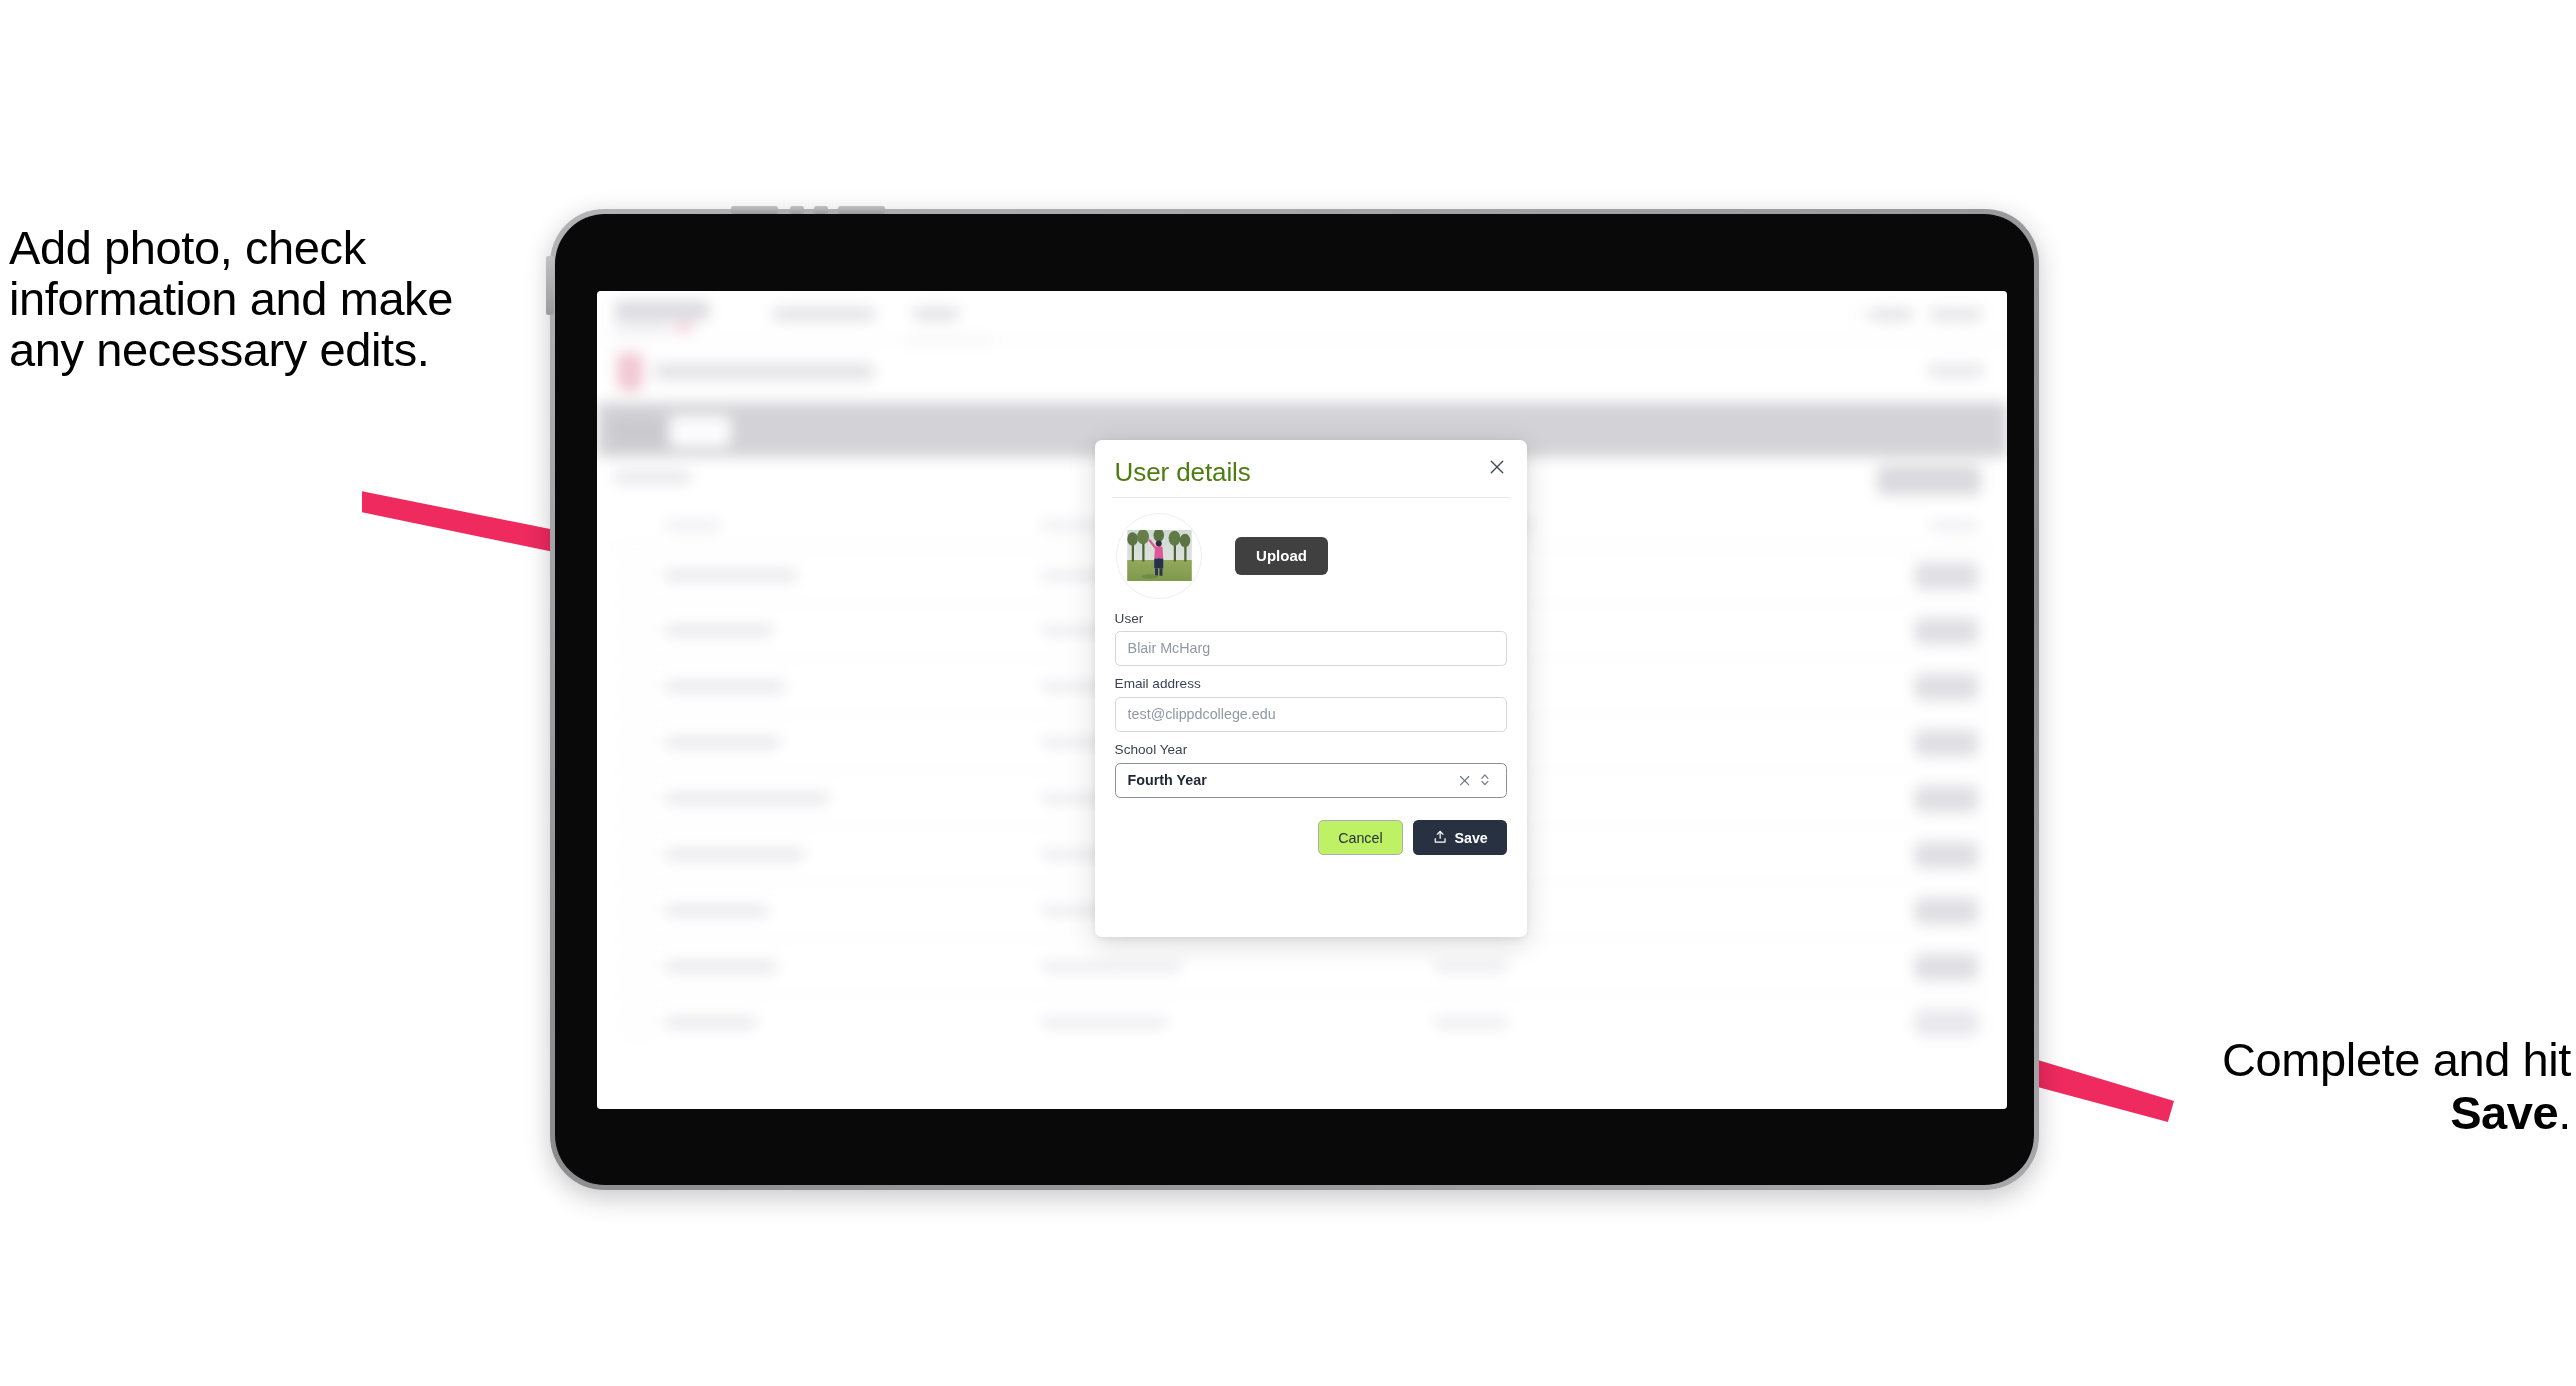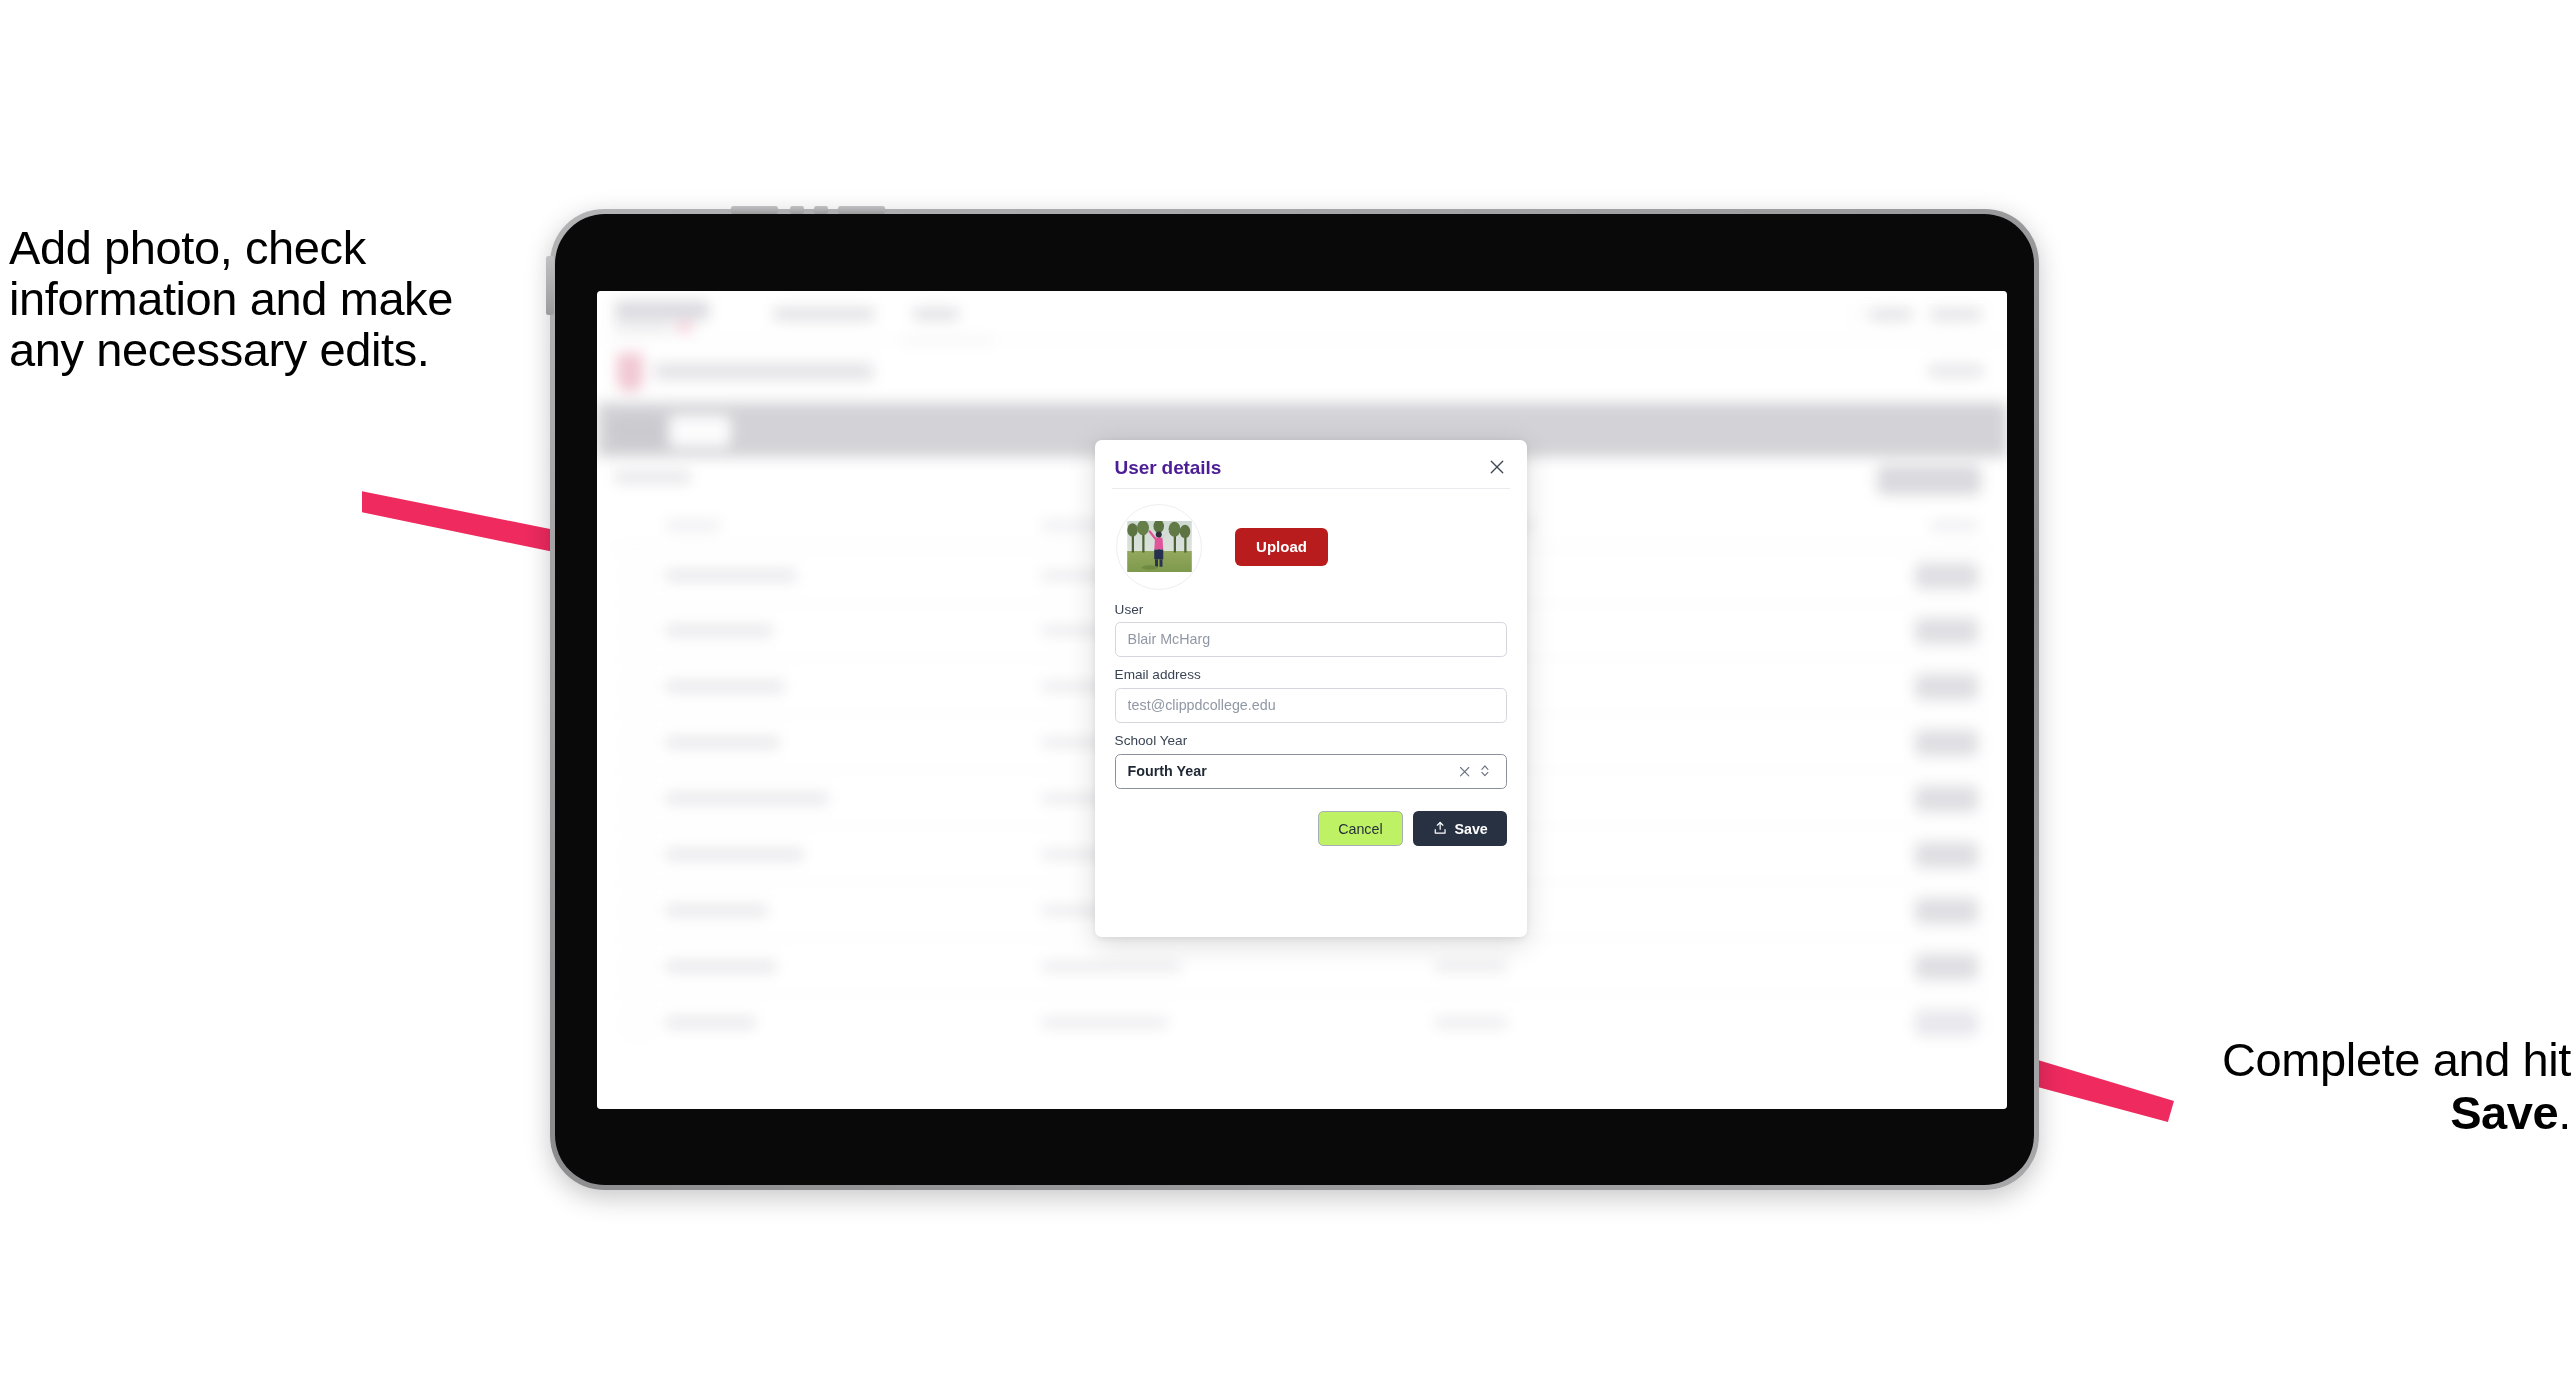--- a/index.html
+++ b/index.html
@@ -272,23 +272,23 @@
   }
   #modal-header {
     position: relative;
     padding: 16.6px 19.6px 9px 19.6px;
     border-bottom: 0.8px solid #eaeaee;
     margin: 0 16.6px;
     padding-left: 3px;
     padding-right: 3px;
   }
   #modal-title {
-    font-size: 19px;
-    font-weight: 700;
-    color: #4c1d95;
+    font-size: 26px;
+    font-weight: 400;
+    color: #4d7c0f;
     letter-spacing: -0.1px;
   }
   #modal-close {
     position: absolute;
     right: 0px; top: 13.6px;
     width: 26px; height: 26px;
     display: flex; align-items: center; justify-content: center;
     cursor: pointer;
     background: none; border: none;
   }
@@ -306,21 +306,21 @@
     width: 86px; height: 86px;
     border: 1.5px solid #eeeef1;
     border-radius: 50%;
     display: flex; align-items: center; justify-content: center;
     overflow: hidden;
     background: #ffffff;
     flex: none;
   }
   #avatar-photo { display: block; }
   #upload-button {
-    background: #b91c1c;
+    background: #404040;
     color: #ffffff;
     border: none;
     border-radius: 6px;
     font-size: 15px;
     font-weight: 600;
     padding: 10.6px 21px;
     cursor: pointer;
     font-family: "Liberation Sans", sans-serif;
   }
 

